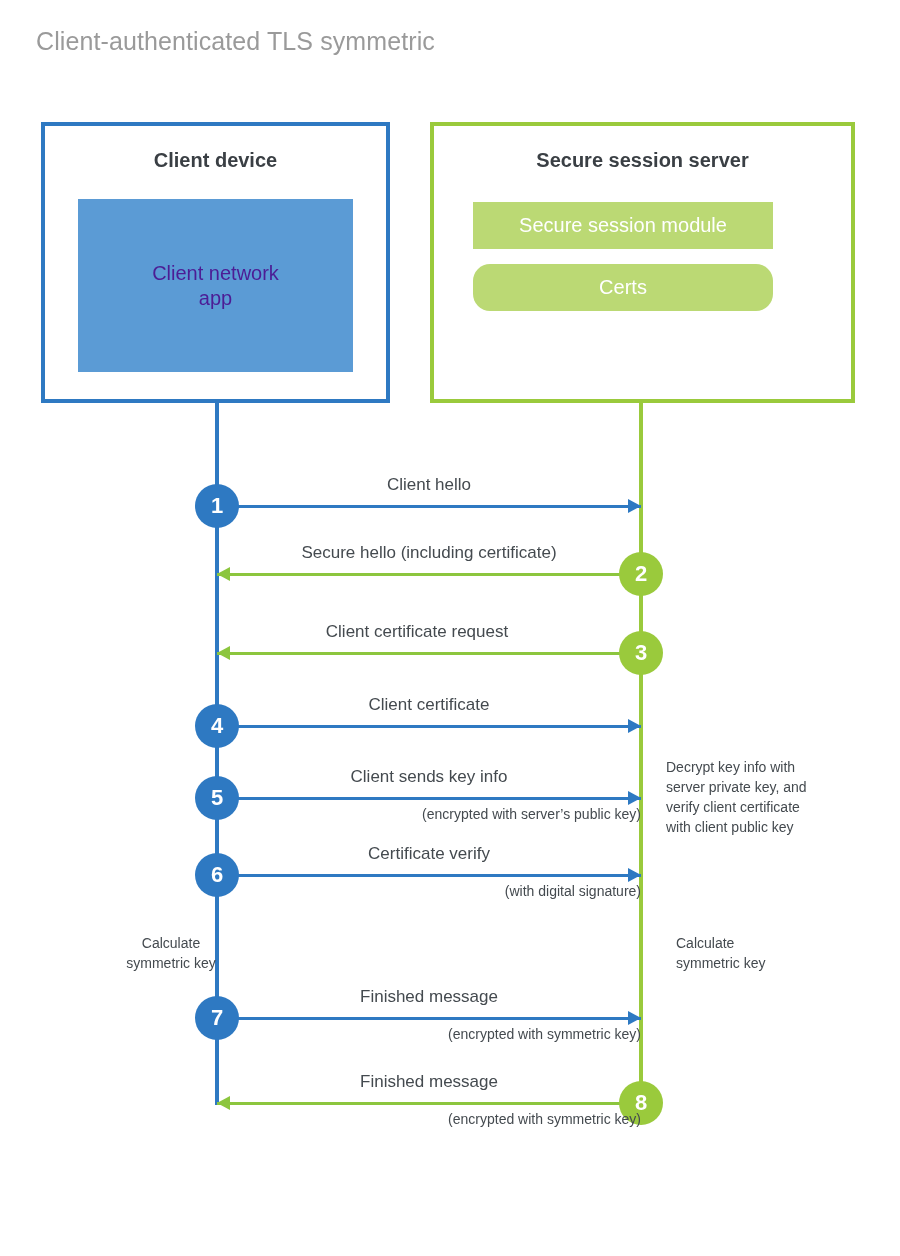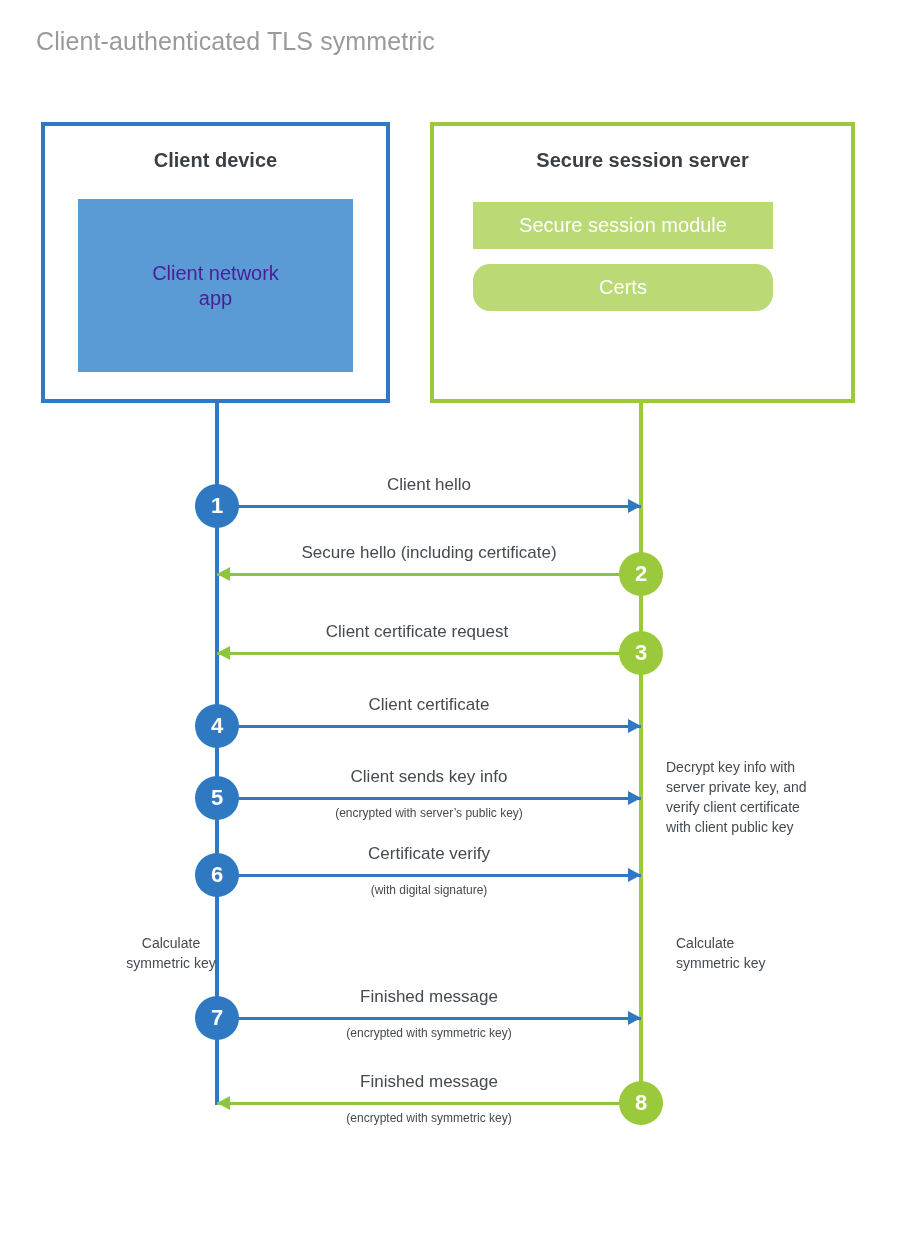--- a/index.html
+++ b/index.html
@@ -57,21 +57,21 @@
     color:#ffffff;font-size:22px;font-weight:bold;top:-22px;
   }
   .badge.blue{background:#2E79C2;}
   .badge.green{background:#9ACA3C;}
 
   .msg-label{
     position:absolute;text-align:center;font-size:17px;color:#444a4f;
     white-space:nowrap;top:-31px;
   }
   .msg-sub{
-    position:absolute;text-align:center;font-size:12px;color:#444a4f;
+    position:absolute;text-align:right;font-size:14px;color:#444a4f;
     white-space:nowrap;top:8px;
   }
   .side-note{
     position:absolute;font-size:14px;line-height:1.42;color:#444a4f;
     white-space:pre-line;
   }
   .side-note.right-note{left:666px;text-align:left;}
 </style>
 </head>
 <body>

